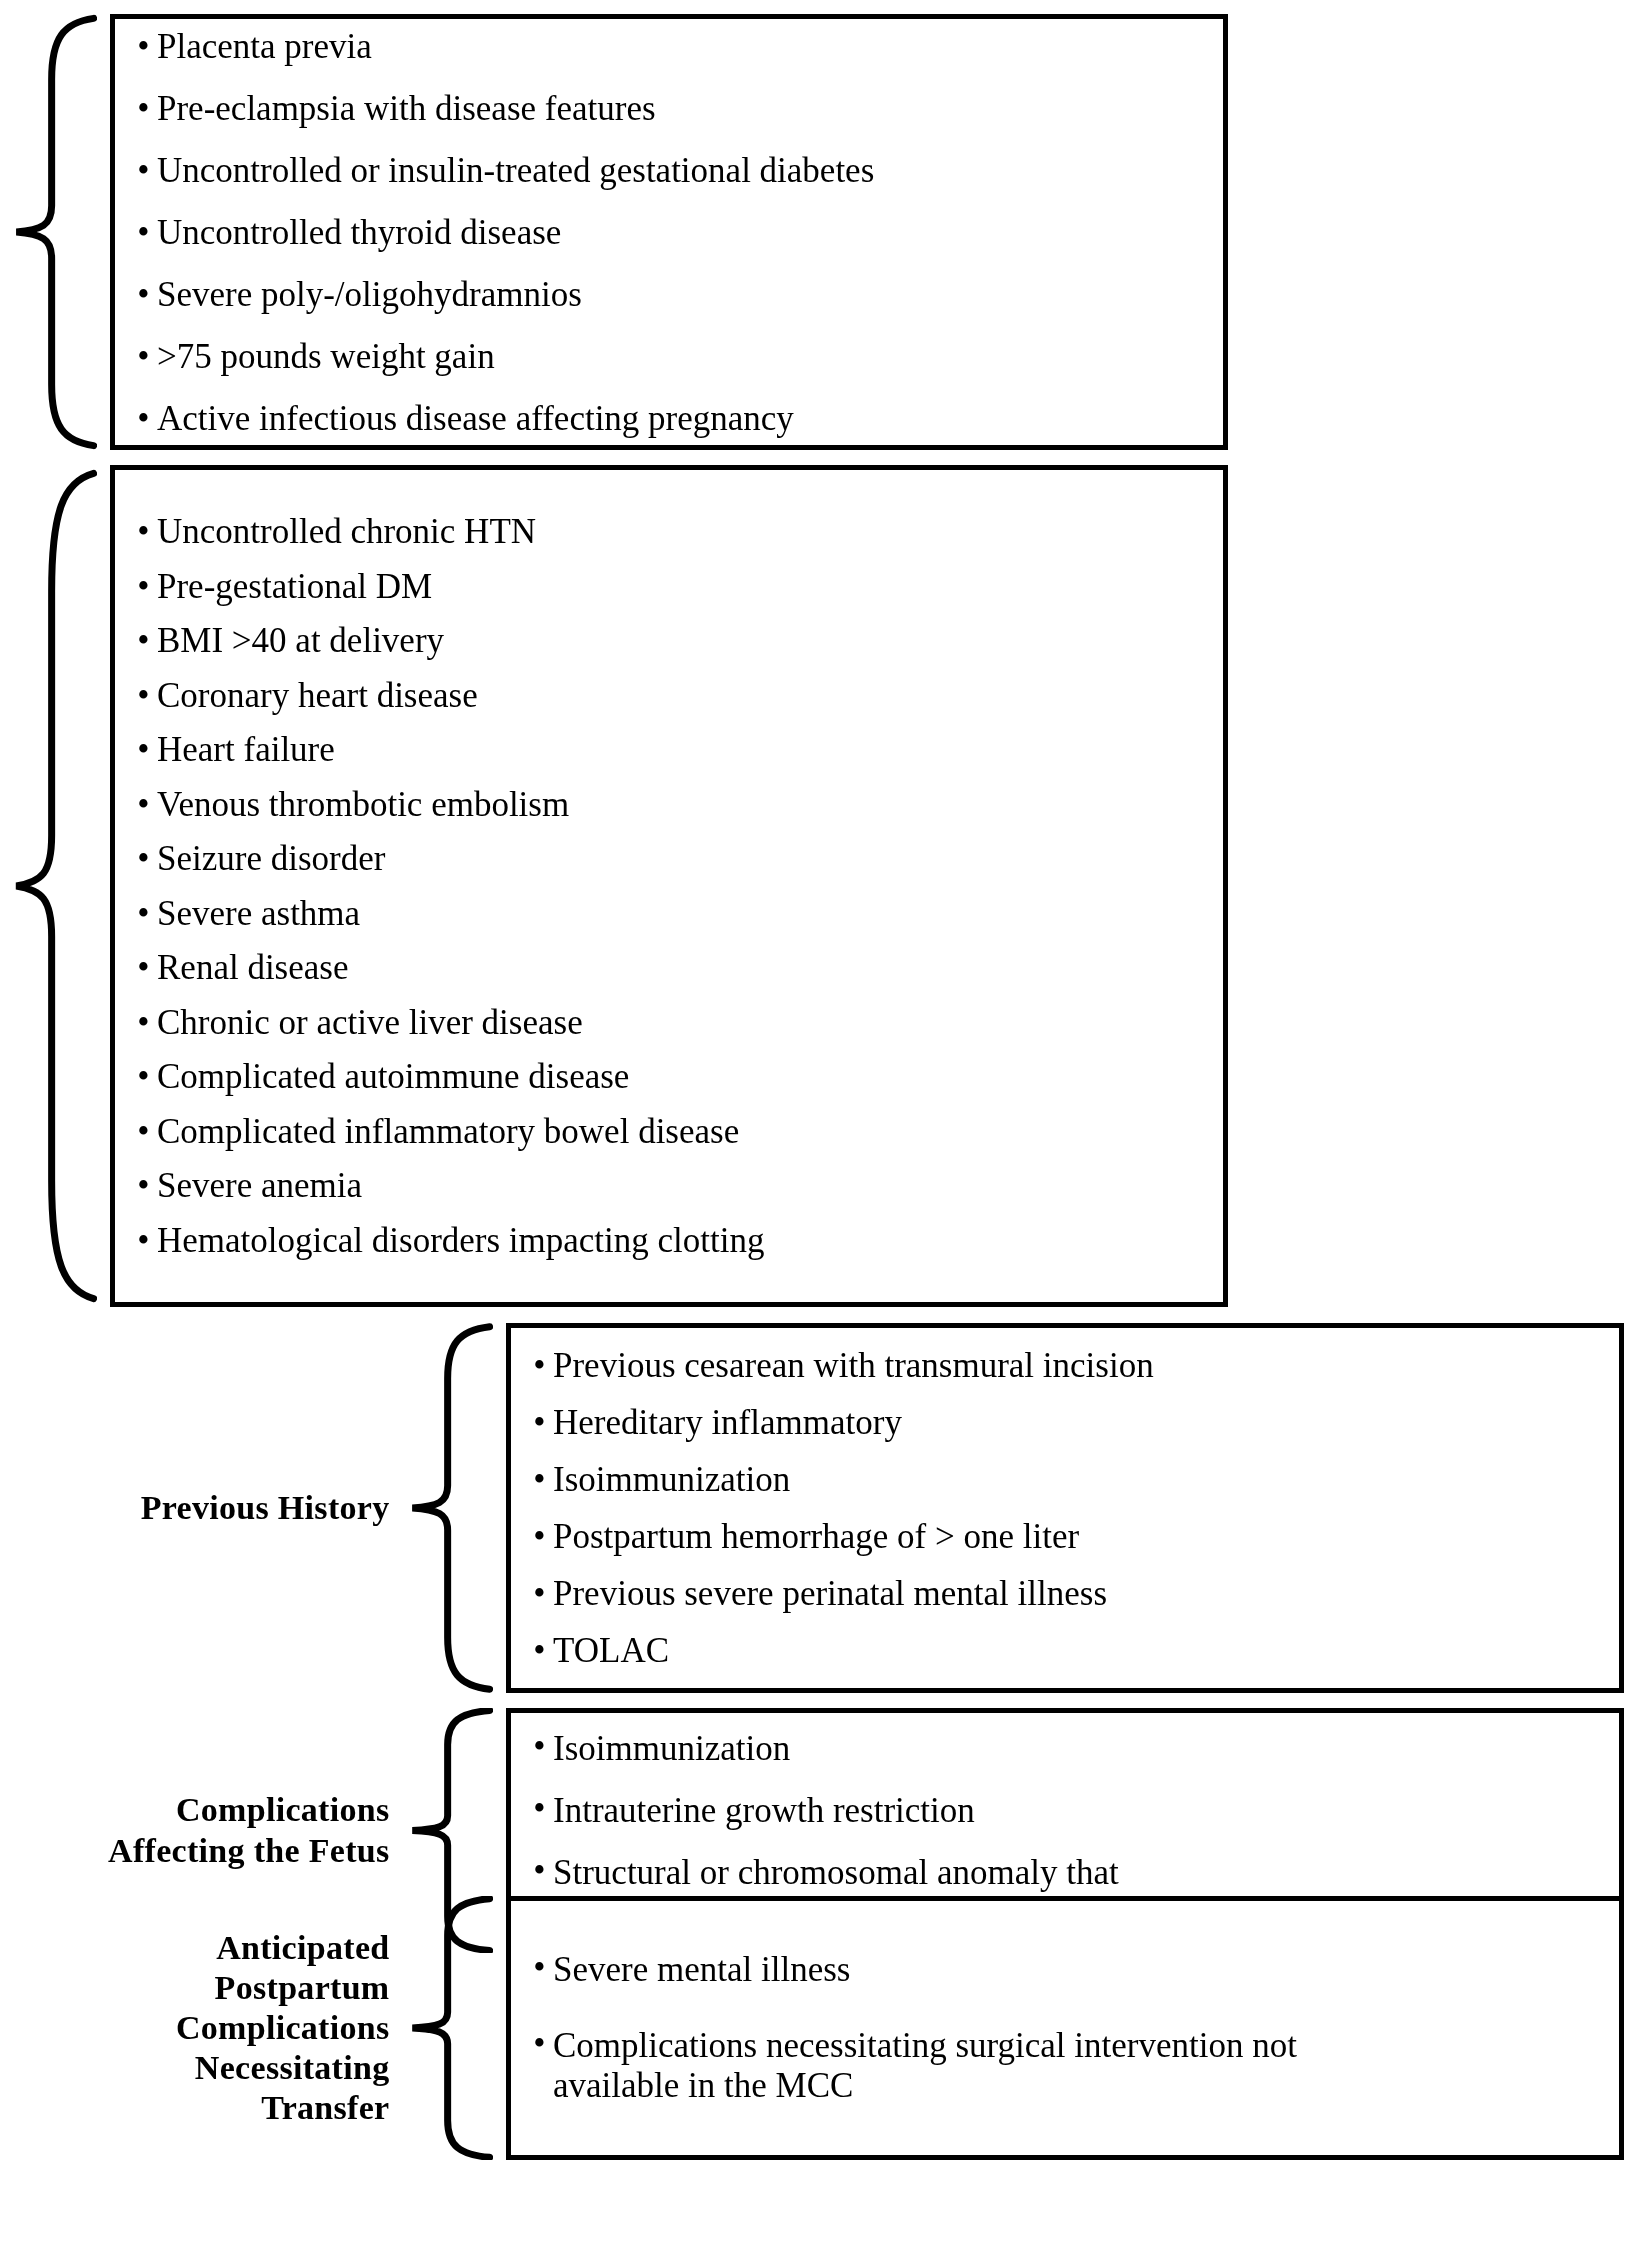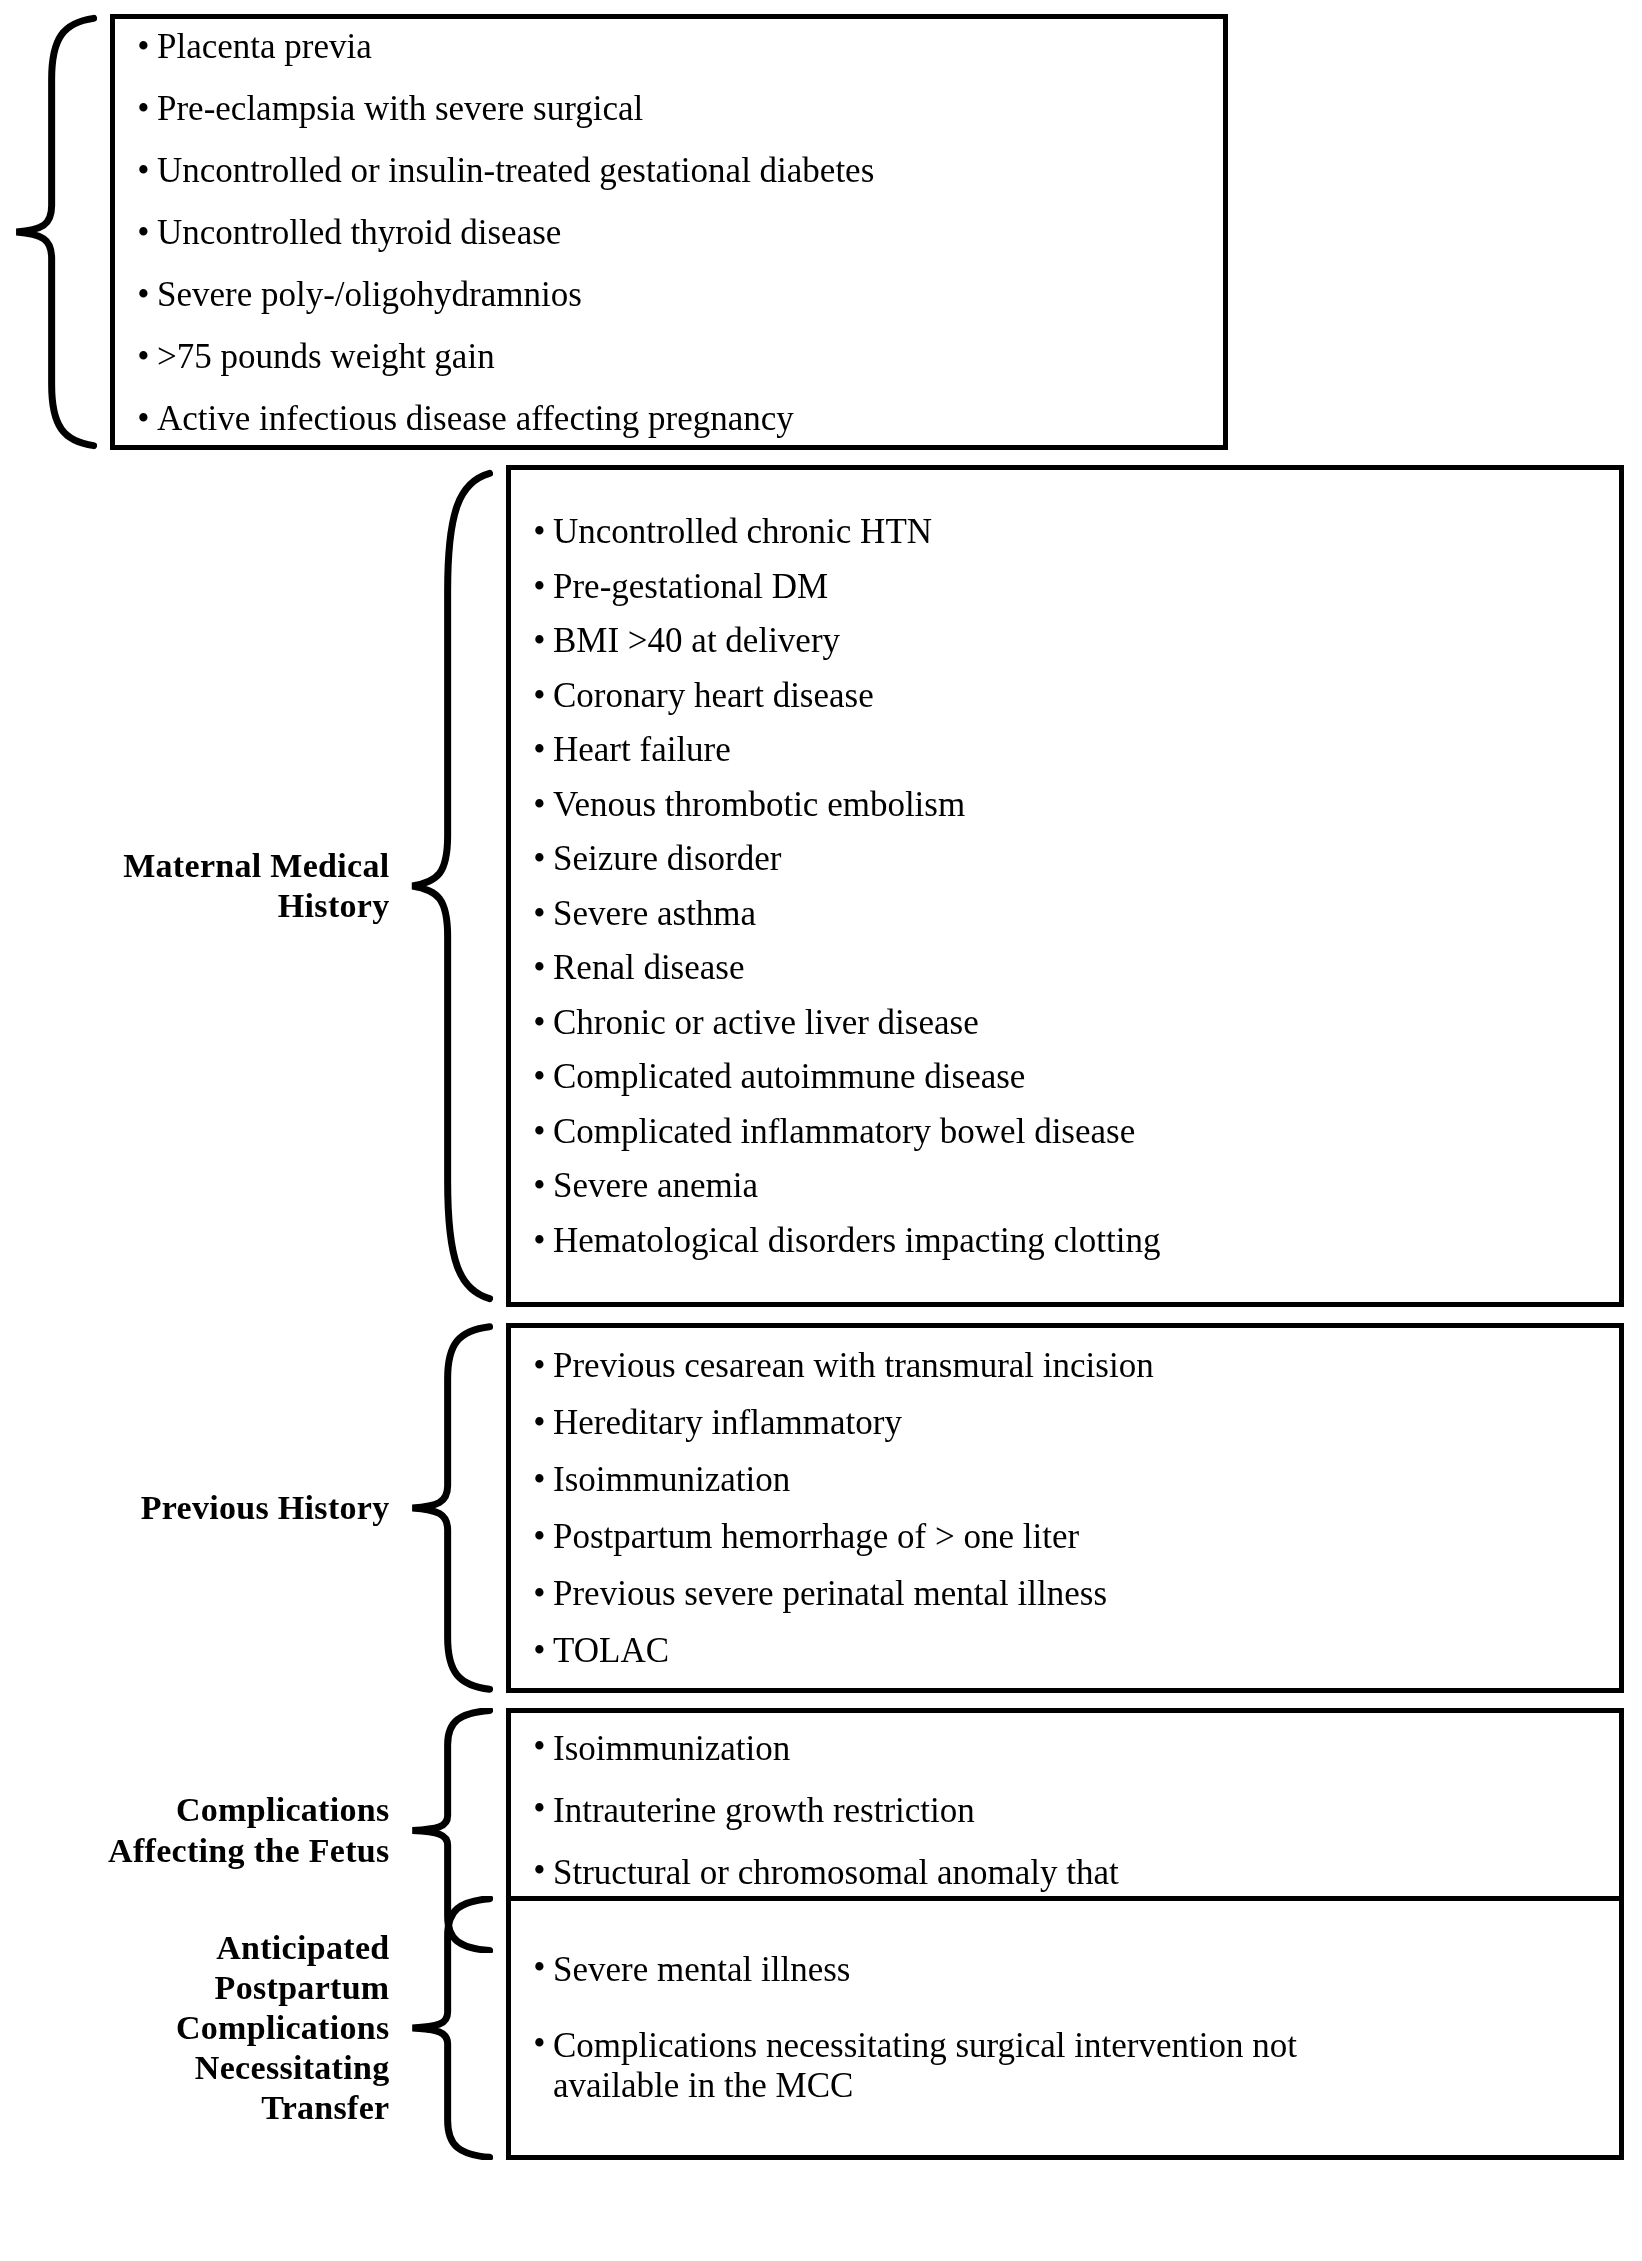--- a/index.html
+++ b/index.html
@@ -132,21 +132,21 @@
     </div>
     <div class="box-cell">
       <div class="box">
         <ul class="bullets gap-lg">
           <li class="bullet-item">
             <span class="dot">•</span>
             <span class="btext">Placenta previa</span>
           </li>
           <li class="bullet-item">
             <span class="dot">•</span>
-            <span class="btext">Pre-eclampsia with severe surgical</span>
+            <span class="btext">Pre-eclampsia with disease features</span>
           </li>
           <li class="bullet-item">
             <span class="dot">•</span>
             <span class="btext">Uncontrolled or insulin-treated gestational diabetes</span>
           </li>
           <li class="bullet-item">
             <span class="dot">•</span>
             <span class="btext">Uncontrolled thyroid disease</span>
           </li>
           <li class="bullet-item">
@@ -160,24 +160,20 @@
           <li class="bullet-item">
             <span class="dot">•</span>
             <span class="btext">Active infectious disease affecting pregnancy</span>
           </li>
         </ul>
       </div>
     </div>
   </div>
 
   <div class="row" style="top:465px; height:842px;">
-    <div class="label-cell">
-      <div class="label-text">Maternal Medical
-History</div>
-    </div>
     <div class="brace-cell">
       <svg viewBox="0 0 100 400" preserveAspectRatio="none">
         <path d="M96 4 C 60 8, 46 22, 46 60 L 46 176 C 46 194, 34 198, 4 200 C 34 202, 46 206, 46 224 L 46 340 C 46 378, 60 392, 96 396" fill="none" stroke="#000000" stroke-width="7" vector-effect="non-scaling-stroke" stroke-linecap="round"></path>
       </svg>
     </div>
     <div class="box-cell">
       <div class="box">
         <ul class="bullets gap-sm">
           <li class="bullet-item">
             <span class="dot">•</span>

